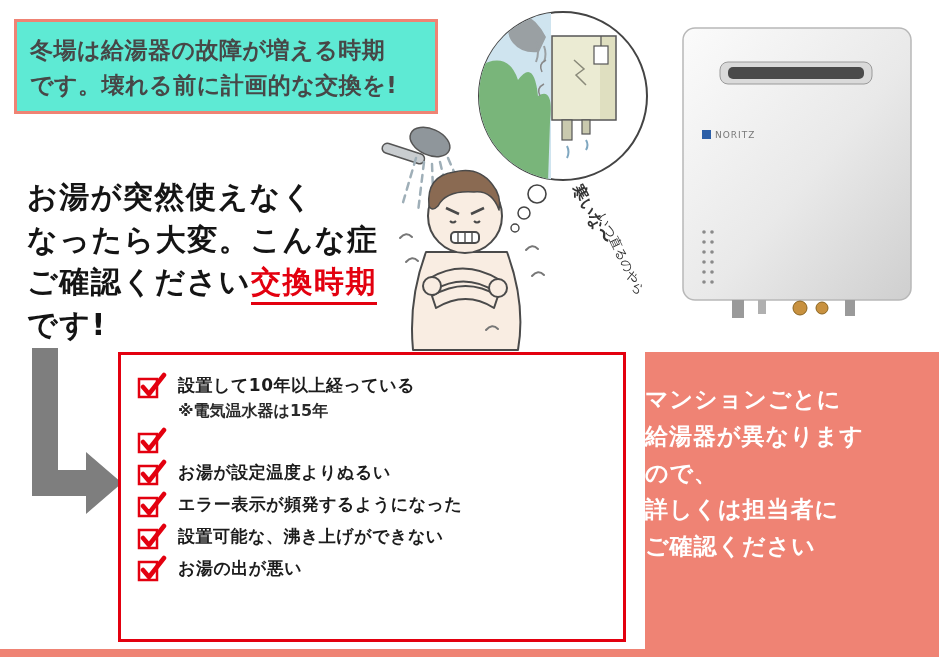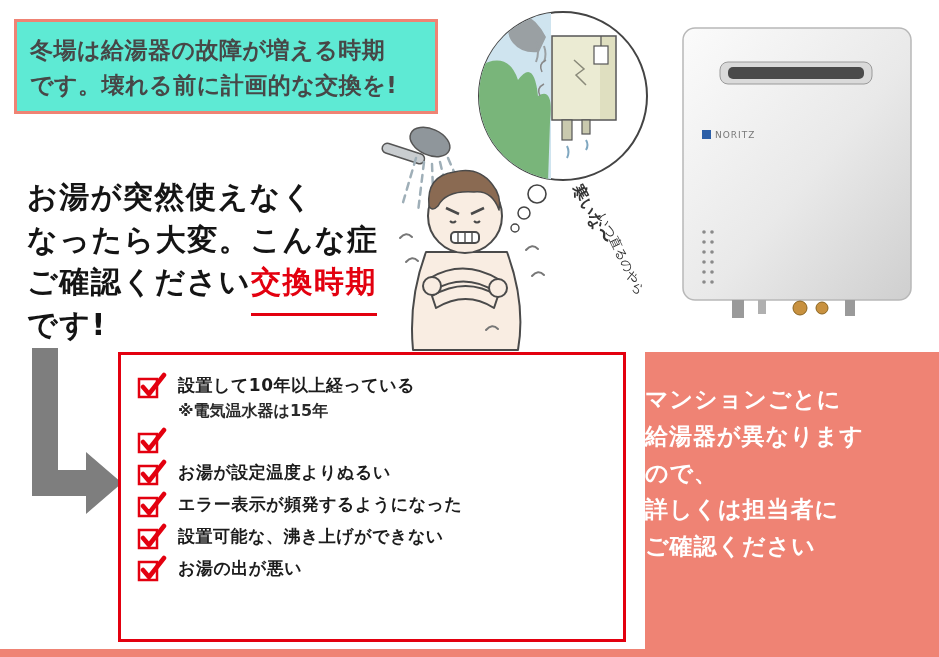--- a/index.html
+++ b/index.html
@@ -18,21 +18,21 @@
   }
   
   .headline {
     position:absolute; left:27px; top:176px; width:372px;
     font-size:30px; font-weight:bold; color:#141414;
     line-height:1.42; letter-spacing:1.5px;
   }
   .hl-red {
     color:var(--color-red,#E3000F);
     border-bottom:3px solid var(--color-red,#E3000F);
-    padding-bottom:14px;
+    padding-bottom:3px;
   }
   
   .arrow-svg { position:absolute; left:20px; top:342px; }
   
   .checklist {
     position:absolute; left:118px; top:352px; width:508px; height:290px;
     box-sizing:border-box; border:3px solid var(--color-red,#E3000F);
     background:#fff; padding:12px 14px 8px 16px;
   }
   .check-item {

